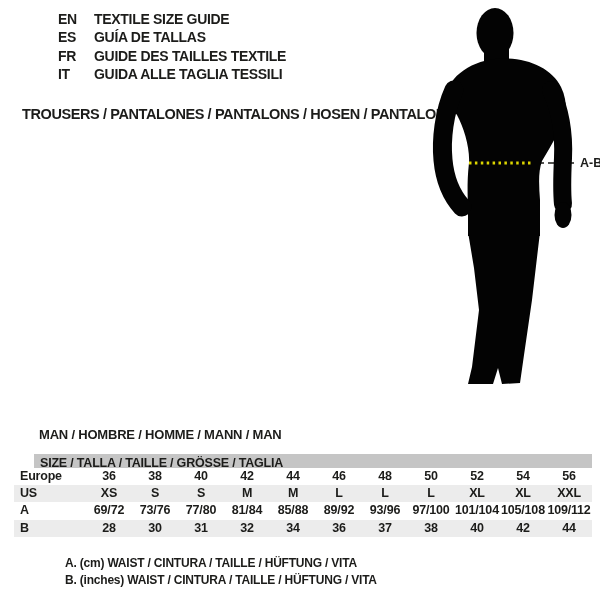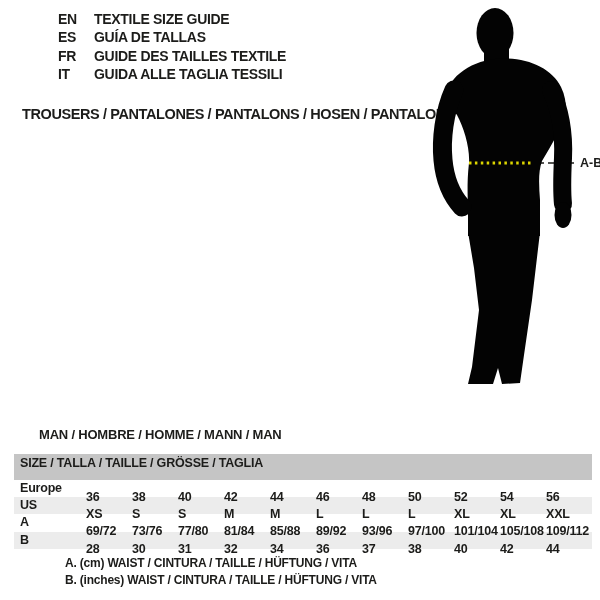--- a/index.html
+++ b/index.html
@@ -14,27 +14,27 @@
   }
   .lang-block { position:absolute; left:22px; top:10px; }
   .lang-row { display:flex; font-size:14px; line-height:18.4px; letter-spacing:-0.3px; white-space:nowrap;margin-left:36px; }
   .lang-code { width:36px; flex:0 0 36px; }
   .category-title { position:absolute; left:22px; top:106px; font-size:14.5px; letter-spacing:-0.4px; white-space:nowrap; }
   .figure-wrap { position:absolute; left:424px; top:0; width:185px; height:420px; }
   .gender-title { position:absolute; left:22px; top:427px; font-size:13px; letter-spacing:-0.2px; white-space:nowrap;margin-left:17px; }
   .size-table { position:absolute; left:14px; top:454px; width:578px; }
   .size-table-header {
     background:var(--table_header_bg, #c5c5c5);
-    height:26px; line-height:18px; padding-left:6px;
-    font-size:12.5px; letter-spacing:-0.2px;
+    height:14px; line-height:18px; padding-left:6px;
+    font-size:12.5px; letter-spacing:-0.2px;margin-left:20px;
   }
   .t-row { display:flex; height:17.2px; line-height:17.2px; font-size:12.5px; letter-spacing:-0.2px; }
   .t-row.striped { background:var(--row_stripe, #ececec); }
   .t-label { flex:0 0 72px; padding-left:6px; }
-  .t-cell { flex:1 1 0; text-align:left; white-space:nowrap;margin-top:9px; }
+  .t-cell { flex:1 1 0; text-align:center; white-space:nowrap; }
   .legend { position:absolute; left:22px; top:555px; font-size:12px; line-height:16.5px; letter-spacing:-0.2px; }
   .legend div { white-space:nowrap;margin-left:43px; }
   svg text { font-family:"Liberation Sans", sans-serif; }
 </style>
 </head>
 <body>
 
 <div class="lang-block">
     <div class="lang-row">
       <span class="lang-code">EN</span>

